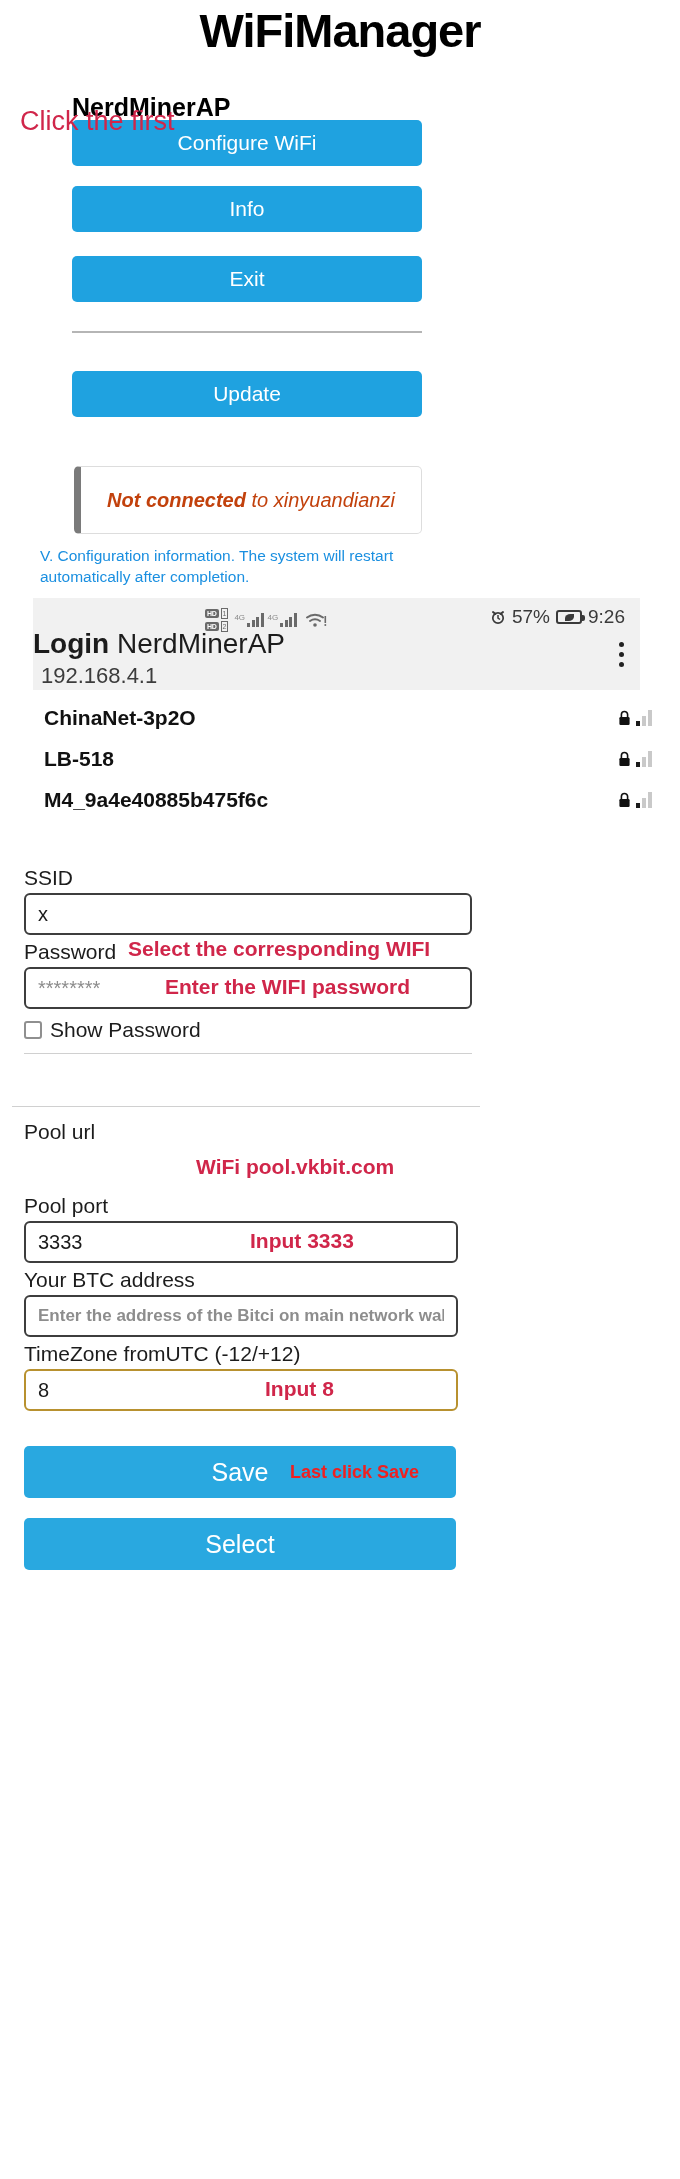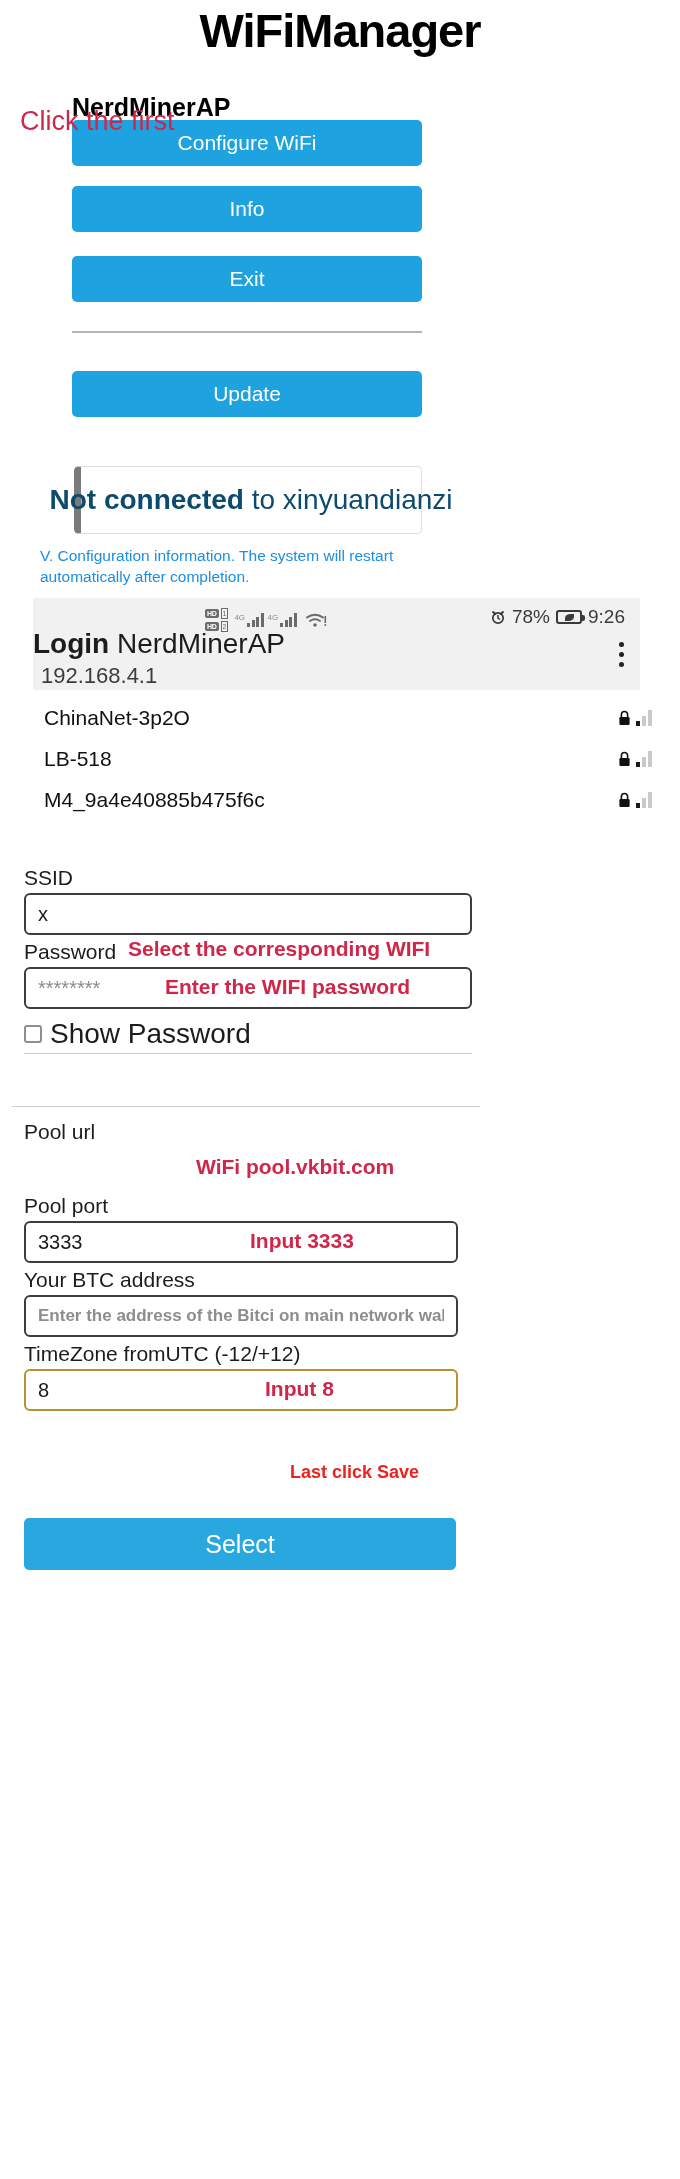--- a/index.html
+++ b/index.html
@@ -82,23 +82,24 @@
     width: 348px; height: 68px;
     background: #ffffff;
     border: 1px solid #dddddd;
     border-left: 7px solid #7a7a7a;
     border-radius: 5px;
     display: flex;
     align-items: center;
     justify-content: center;
   }
   .alert-text {
-    font-size: 28px;
-    color: #0c4a6e;
-    white-space: nowrap;
+    font-size: 20px;
+    color: #c2410c;
+    white-space: nowrap;
+    font-style: italic;
   }
   .alert-text b { font-weight: bold; }
 
   .blue-note {
     position: absolute;
     left: 40px; top: 545px;
     width: 400px;
     font-size: 15.5px;
     line-height: 21px;
     color: #1a8fe0;
@@ -200,21 +201,21 @@
   .wifi-list { position: absolute; left: 0; top: 100px; width: 680px; }
   .wifi-row {
     position: relative;
     height: 40px;
     margin-bottom: 1px;
     display: flex; align-items: center;
     cursor: pointer;
   }
   .wifi-name {
     position: absolute; left: 44px;
-    font-size: 21px; font-weight: normal; color: #111;
+    font-size: 21px; font-weight: bold; color: #111;
     white-space: nowrap;
   }
   .wifi-meta {
     position: absolute; right: 28px;
     display: flex; align-items: flex-end; gap: 5px;
   }
   .lock-ico { display:block; }
   .bars2 { display: flex; align-items: flex-end; gap: 2px; height: 16px; }
   .bars2 i { display:block; width: 4px; }
   .bars2 i:nth-child(1){ height: 5px;  background: #1a1a1a; }
@@ -258,21 +259,21 @@
     position: absolute;
     left: 24px;
     display: flex; align-items: center; gap: 8px;
     cursor: pointer;
   }
   .cbox {
     width: 18px; height: 18px;
     border: 2px solid #8f8f8f; border-radius: 3px;
     background: #fff;
   }
-  .cbox-label { font-size: 28px; color: #1c1c1c; }
+  .cbox-label { font-size: 21px; color: #1c1c1c; }
 
   .hr-gray {
     position: absolute;
     left: 24px;
     width: 448px; height: 1px;
     background: #d0d0d0;
   }
 
   .bigbtn {
     position: absolute;
@@ -363,21 +364,21 @@
       </svg>
     </div>
 
     <div class="sb-right">
       <svg width="16" height="16" viewBox="0 0 16 16">
         <circle cx="8" cy="9" r="5.2" fill="none" stroke="#3a3a3a" stroke-width="1.7"></circle>
         <path d="M8 6 L8 9 L10 10.5" stroke="#3a3a3a" stroke-width="1.5" fill="none"></path>
         <path d="M3 3 L5.5 5" stroke="#3a3a3a" stroke-width="2" stroke-linecap="round"></path>
         <path d="M13 3 L10.5 5" stroke="#3a3a3a" stroke-width="2" stroke-linecap="round"></path>
       </svg>
-      <span>78%</span>
+      <span>57%</span>
       <span class="batt">
           <span class="leaf"></span>
         </span>
       <span>9:26</span>
     </div>
   </div>
 
   <div class="browser-head">
     <div class="bh-line1"><span class="login-word">Login</span>&nbsp;<span>NerdMinerAP</span></div>
     <div class="bh-line2">192.168.4.1</div>
@@ -456,16 +457,17 @@
   <input class="finput" style="top: 623px; width: 434px;" value="3333">
   <div class="hint" style="left:250px; top:631px;">Input 3333</div>
 
   <div class="flabel" style="top:670px">Your BTC address</div>
   <input class="finput redtext" style="top: 697px; width: 434px;" placeholder="Enter the address of the Bitci on main network wallet">
 
   <div class="flabel" style="top:744px">TimeZone fromUTC (-12/+12)</div>
   <input class="finput gold" style="top: 771px; width: 434px;" value="8">
   <div class="hint" style="left:265px; top:779px;">Input 8</div>
 
+  <button class="bigbtn" style="top:848px">Save</button>
   <div class="save-hint" style="left:290px; top:864px;">Last click Save</div>
 
   <button class="bigbtn" style="top:920px">Select</button>
 </div>
 
 </body></html>

